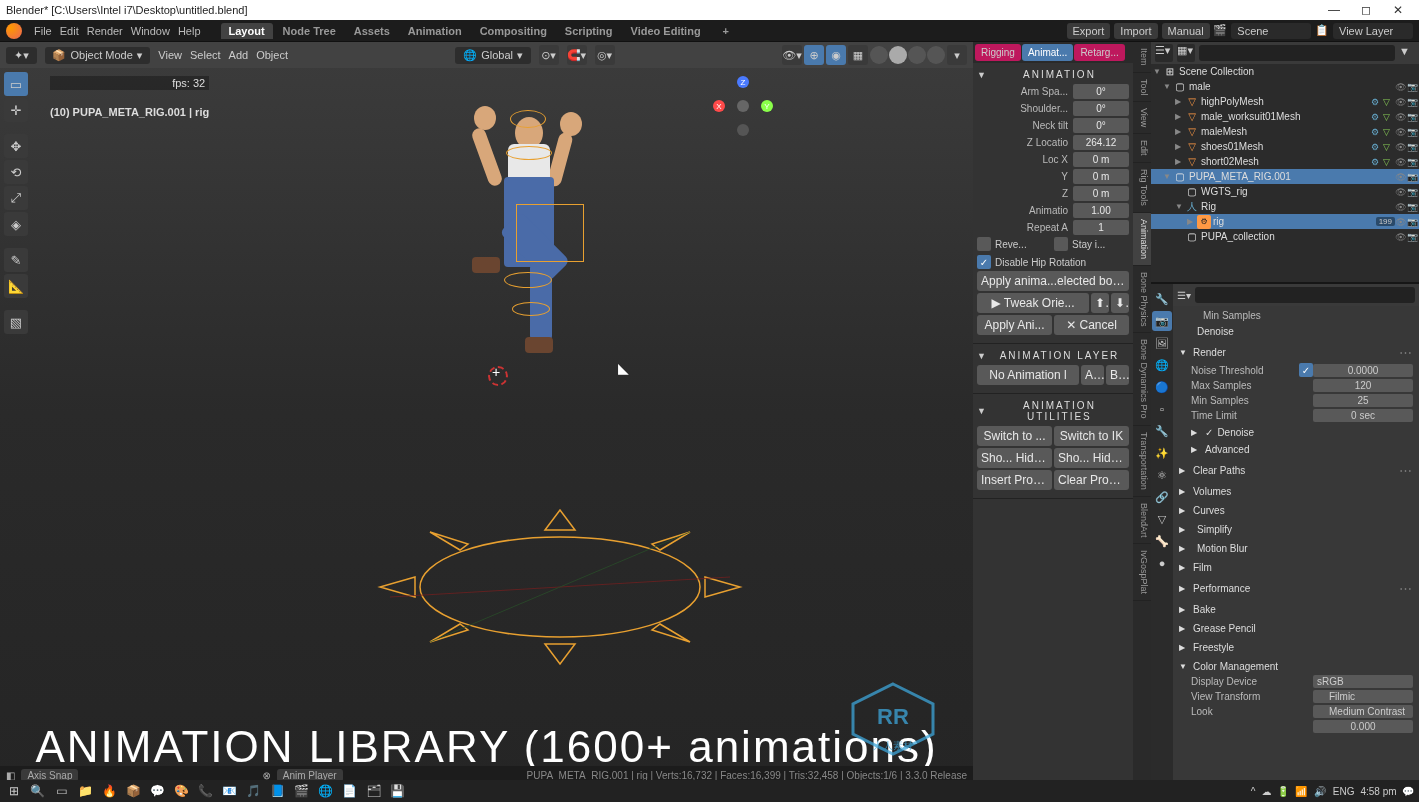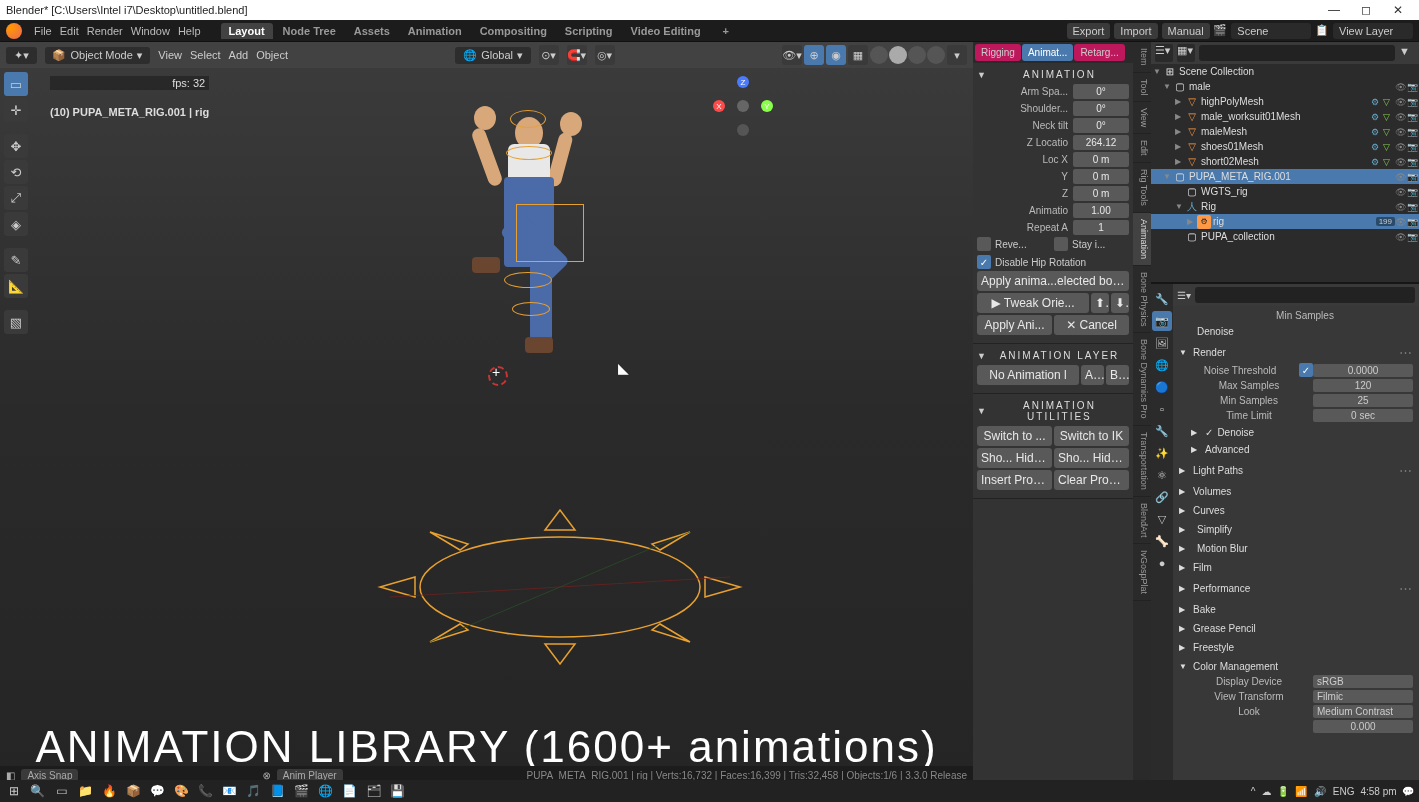--- a/index.html
+++ b/index.html
@@ -131,21 +131,21 @@
 .props .ptabs { width: 22px; background: #2b2b2b; display: flex; flex-direction: column; padding-top: 4px; }
 .props .ptabs .pt { width: 20px; height: 20px; margin: 1px auto; border-radius: 3px; display:flex; align-items:center; justify-content:center; font-size:11px; }
 .props .ptabs .pt.act { background: #4a7aad; }
 .props .pbody { flex: 1; padding: 4px 6px; overflow-y: auto; font-size: 10px; }
 .props .phdr { height: 22px; background: #3a3a3a; margin: -4px -6px 4px; display:flex; align-items:center; padding: 0 4px; gap:4px;}
 .props .phdr .search { flex:1; background:#222; height:16px; border-radius:3px;}
 .props .collapsible { margin-bottom: 2px; }
 .props .chead { display: flex; align-items: center; gap: 4px; padding: 3px 0; color: #ddd; }
 .props .chead .arr { font-size: 8px; width: 10px; }
 .props .prow { display: flex; align-items: center; margin-bottom: 2px; padding-left: 12px; }
-.props .prow .plbl { flex: 1; text-align: center; padding-right: 6px; color: #bbb; }
+.props .prow .plbl { flex: 1; text-align: left; padding-right: 6px; color: #bbb; }
 .props .prow .pval { width: 100px; background: #595959; text-align: center; padding: 1px 0; border-radius: 2px; }
 .props .prow .pcb { width: 14px; height: 14px; background: #595959; border-radius: 2px; margin-left:4px; display:flex; align-items:center; justify-content:center;}
 .props .prow .pcb.on { background:#4a7aad; color:#fff;}
 .props .opticon { width:14px; color:#888; font-size:13px;}
 
 .taskbar { position: fixed; bottom: 0; left: 0; right: 0; height: 22px; background: #222; display: flex; align-items: center; padding: 0 4px; gap: 4px; }
 .taskbar .tbtn { width: 20px; height: 20px; border-radius: 2px; display: flex; align-items: center; justify-content: center; font-size: 12px; }
 .taskbar .spacer { flex: 1; }
 .taskbar .tray { display: flex; gap: 6px; align-items: center; font-size: 10px; color: #ccc; }
 </style>
@@ -277,20 +277,27 @@
         <path d="M 90 48 L 60 30 L 98 42 Z M 290 48 L 320 30 L 282 42 Z M 90 122 L 60 140 L 98 128 Z M 290 122 L 320 140 L 282 128 Z" fill="none" stroke="#e8a030" stroke-width="1.5"></path>
         <line x1="20" y1="95" x2="360" y2="75" stroke="#702020" stroke-width="0.8"></line>
         <line x1="60" y1="140" x2="320" y2="30" stroke="#2a4d2a" stroke-width="0.8"></line>
       </svg>
     </div>
 
     <div class="mouse-cursor">◣</div>
 
     <div class="overlay-text">ANIMATION LIBRARY (1600+ animations)</div>
 
+    <div class="rrcg-logo">
+      <svg viewBox="0 0 140 90">
+        <path d="M 70 10 L 110 30 L 110 60 L 70 80 L 30 60 L 30 30 Z" fill="none" stroke="#3da5d9" stroke-width="3"></path>
+        <text x="70" y="50" text-anchor="middle" fill="#3da5d9" font-size="22" font-weight="bold">RR</text>
+        <text x="70" y="75" text-anchor="middle" fill="#3da5d9" font-size="10">人人素材</text>
+      </svg>
+    </div>
 
     <div class="statusbar">
       <span>◧</span>
       <span class="pill">Axis Snap</span>
       <div class="spacer"></div>
       <span>⊗</span>
       <span class="pill">Anim Player</span>
       <div class="spacer"></div>
       <span class="stats">PUPA_META_RIG.001 | rig | Verts:16,732 | Faces:16,399 | Tris:32,458 | Objects:1/6 | 3.3.0 Release</span>
     </div>
@@ -615,21 +622,21 @@
               <span>Denoise</span>
             </div>
           <div class="chead" style="padding-left:12px;">
               <span class="arr">▶</span>
               <span>Advanced</span>
             </div>
         </div>
         <div class="collapsible">
             <div class="chead">
               <span class="arr">▶</span>
-              <span>Light Paths</span>
+              <span>Clear Paths</span>
               <span style="flex:1"></span>
               <span class="opticon">⋯</span>
             </div>
           </div>
         <div class="collapsible">
             <div class="chead">
               <span class="arr">▶</span>
               <span>Volumes</span>
             </div>
           </div>
@@ -689,25 +696,25 @@
             <div class="chead">
               <span class="arr">▼</span>
               <span>Color Management</span>
             </div>
           <div class="prow">
               <span class="plbl">Display Device</span>
               <span class="pval" style="text-align:left;padding-left:4px;">sRGB</span>
             </div>
           <div class="prow">
               <span class="plbl">View Transform</span>
-              <span class="pval" style="text-align:left;padding-left:4px;">Filmic</span>
+              <span class="pval" style="text-align:left;padding-left:16px;">Filmic</span>
             </div>
           <div class="prow">
               <span class="plbl">Look</span>
-              <span class="pval" style="text-align:left;padding-left:4px;">Medium Contrast</span>
+              <span class="pval" style="text-align:left;padding-left:16px;">Medium Contrast</span>
             </div>
           <div class="prow">
               <span class="plbl"></span>
               <span class="pval">0.000</span>
             </div>
         </div>
       </div>
     </div>
   </div>
 </div>

